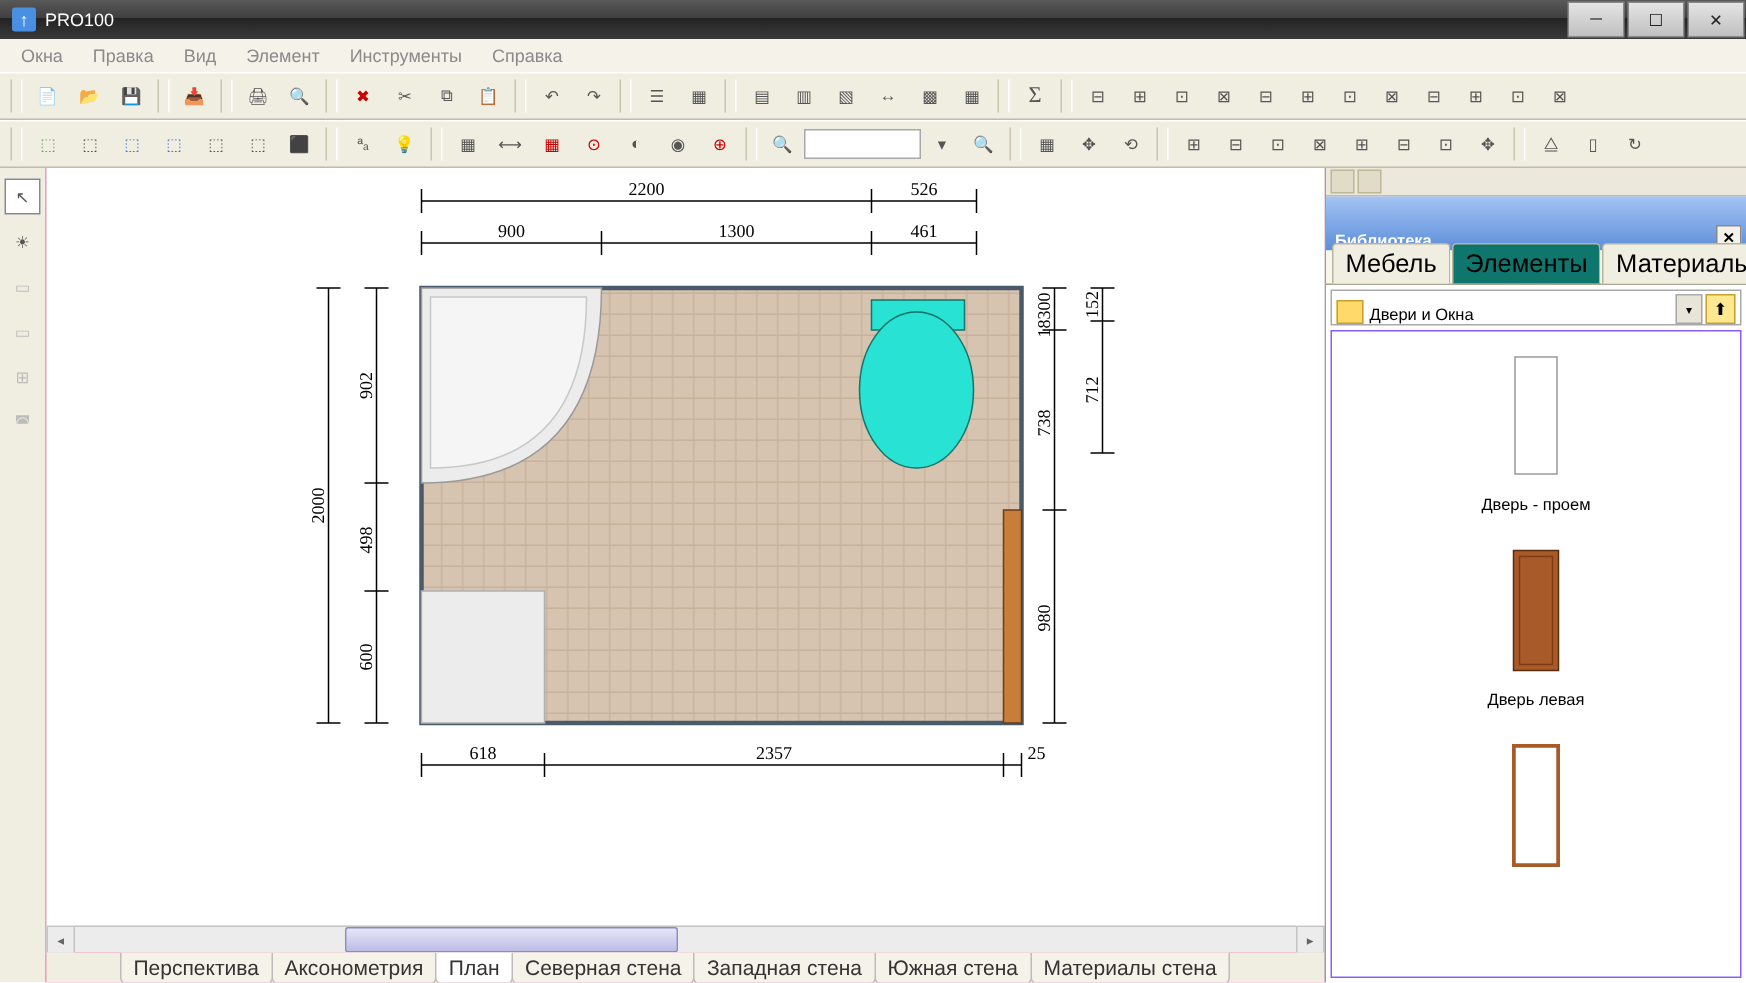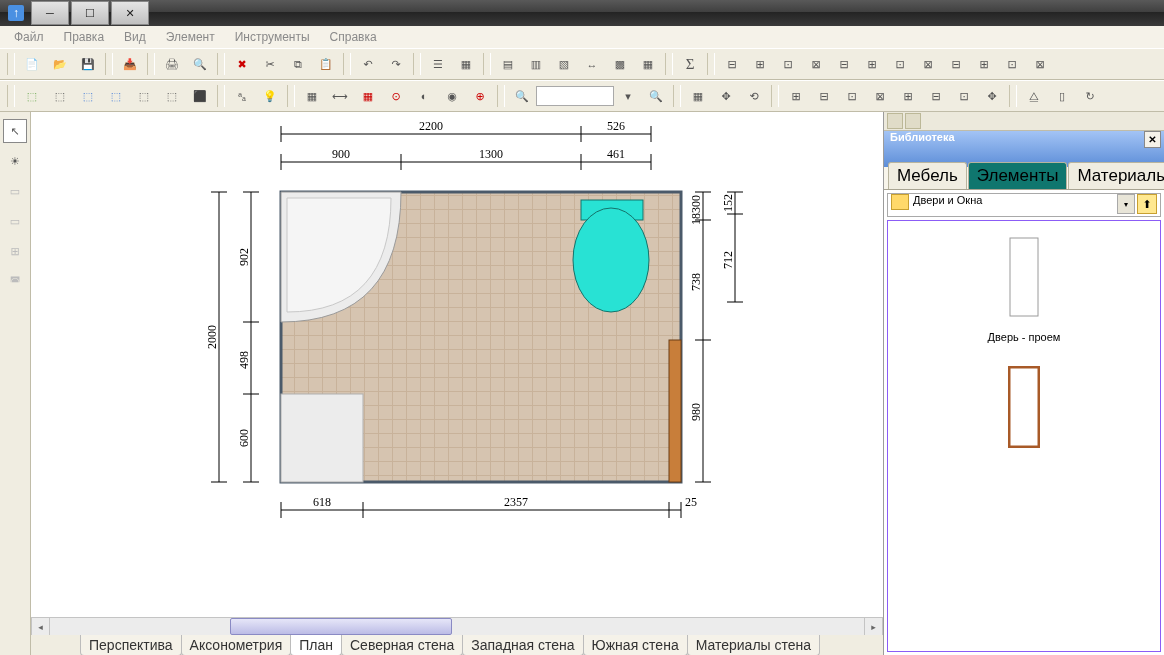--- a/index.html
+++ b/index.html
@@ -23,57 +23,58 @@
 .floor-plan{position:absolute;left:40px;top:0}
 .dim-text{font-size:12px;fill:#000;text-anchor:middle;font-family:Tahoma}
 .dim-text-v{font-size:12px;fill:#000;text-anchor:middle;font-family:Tahoma}
 .scrollbar-h{height:17px;background:#ececec;display:flex;align-items:center;border-top:1px solid #c4c4c4}
 .scroll-thumb{height:15px;background:linear-gradient(to bottom,#e6e6f8,#bcbce6);border:1px solid #8a8ac4;border-radius:2px}
 .scroll-arrow{width:17px;height:17px;background:#ececec;border:1px solid #c4c4c4;display:flex;align-items:center;justify-content:center;font-size:9px;color:#666}
 .view-tabs{height:20px;background:#f0ede1;display:flex;align-items:flex-start;padding-left:50px;font-size:14px}
 .vtab{padding:2px 8px;background:#f5f2e9;border:1px solid #bcbcbc;border-top:none;margin-right:0;margin-left:-1px;border-radius:0 0 4px 4px;color:#333;cursor:default}
 .vtab.active{background:#fff}
 .lib-panel{width:280px;background:#fff;border-left:1px solid #9c9c9c;display:flex;flex-direction:column}
-.lib-title{height:36px;background:linear-gradient(to bottom,#a3c4f5,#5d8ed8);color:#fff;font-weight:bold;display:flex;align-items:flex-start;padding-left:6px;font-size:11px}
+.lib-title{height:36px;background:linear-gradient(to bottom,#a3c4f5,#5d8ed8);color:#fff;font-weight:bold;display:flex;align-items:flex-end;padding-left:6px;font-size:11px}
 .lib-title .close-x{margin-left:auto;margin-right:3px;width:15px;height:15px;background:#f5f2e9;border:1px solid #888;display:flex;align-items:center;justify-content:center;color:#000;cursor:default;font-size:10px}
 .lib-icon-bar{height:18px;background:#ece9dc;border-bottom:1px solid #c0bca8;display:flex;align-items:center;padding-left:2px}
 .lib-icon-bar .ico{width:14px;height:14px;margin:0 1px;background:#e0dcc8;border:1px solid #bcb898}
 .lib-tabs{height:22px;background:#f8f5eb;display:flex;align-items:flex-end;padding-left:4px;border-bottom:1px solid #a8a492}
 .ltab{padding:3px 8px;background:#f0ede1;border:1px solid #b8b49e;border-bottom:none;margin-right:1px;border-radius:3px 3px 0 0;font-size:17px;cursor:default}
 .ltab.active{background:#0f766e}
 .lib-nav{width:16px;height:16px;background:#e0dcc8;border:1px solid #888;font-size:9px;display:flex;align-items:center;justify-content:center;margin:0 1px;cursor:default}
-.lib-folder{height:22px;background:#fff;border:1px solid #a9a9a9;margin:3px;display:flex;align-items:flex-start;padding:0 3px}
+.lib-folder{height:22px;background:#fff;border:1px solid #a9a9a9;margin:3px;display:flex;align-items:flex-end;padding:0 3px}
 .lib-folder .folder-ico{width:16px;height:14px;background:#ffd96a;border:1px solid #c8a030;margin-right:4px}
 .lib-folder .dd{margin-left:auto;width:16px;height:18px;background:#e8e5d8;border:1px solid #a9a9a9;display:flex;align-items:center;justify-content:center;font-size:8px}
 .lib-folder .up{width:18px;height:18px;background:#ffe890;border:1px solid #c8a030;margin-left:2px;display:flex;align-items:center;justify-content:center}
 .lib-items{flex:1;overflow-y:auto;background:#fff;margin:0 3px 3px 3px;border:1px solid #8b5cf6;display:flex;flex-direction:column;align-items:center;padding:6px 0;position:relative}
 .lib-items::-webkit-scrollbar{width:17px}
 .lib-items::-webkit-scrollbar-track{background:#ececec}
 .lib-items::-webkit-scrollbar-thumb{background:linear-gradient(to right,#e6e6f8,#bcbce6);border:1px solid #8a8ac4;border-radius:2px}
 .lib-item{width:180px;display:flex;flex-direction:column;align-items:center;margin-bottom:14px}
 .lib-item .thumb{width:80px;height:100px;display:flex;align-items:center;justify-content:center}
 .lib-item .label{margin-top:4px;font-size:11px;color:#000;text-align:center}
 svg{display:block}
 </style>
 </head>
 <body>
 
 <div class="window">
 
   <div class="titlebar">
     <div class="app-icon">↑</div>
+    <div class="title-text">PRO100</div>
     <div class="win-controls">
       <div class="win-btn">─</div>
       <div class="win-btn">☐</div>
       <div class="win-btn">✕</div>
     </div>
   </div>
 
   <div class="menubar">
-    <span>Файл</span>
+    <span>Окна</span>
     <span>Правка</span>
     <span>Вид</span>
     <span>Элемент</span>
     <span>Инструменты</span>
     <span>Справка</span>
   </div>
 
   <div class="toolbar">
     <div class="tsep"></div>
     <div class="tbtn">📄</div>
@@ -302,20 +303,29 @@
           <div class="thumb">
             <svg width="30" height="80">
                 <rect x="1" y="1" width="28" height="78" fill="#fff" stroke="#9a9a9a"></rect>
               </svg>
           </div>
           <div class="label">Дверь - проем</div>
         </div>
         <div class="lib-item">
           <div class="thumb">
             <svg width="32" height="82">
+                <rect x="1" y="1" width="30" height="80" fill="#a85a28" stroke="#5a2d0c"></rect>
+                <rect x="5" y="5" width="22" height="72" fill="none" stroke="#7d3c14"></rect>
+              </svg>
+          </div>
+          <div class="label">Дверь левая</div>
+        </div>
+        <div class="lib-item">
+          <div class="thumb">
+            <svg width="32" height="82">
                 <rect x="1" y="1" width="30" height="80" fill="#fff" stroke="#a85a28" stroke-width="3"></rect>
               </svg>
           </div>
           <div class="label"></div>
         </div>
       </div>
     </div>
   </div>
 </div>
 

